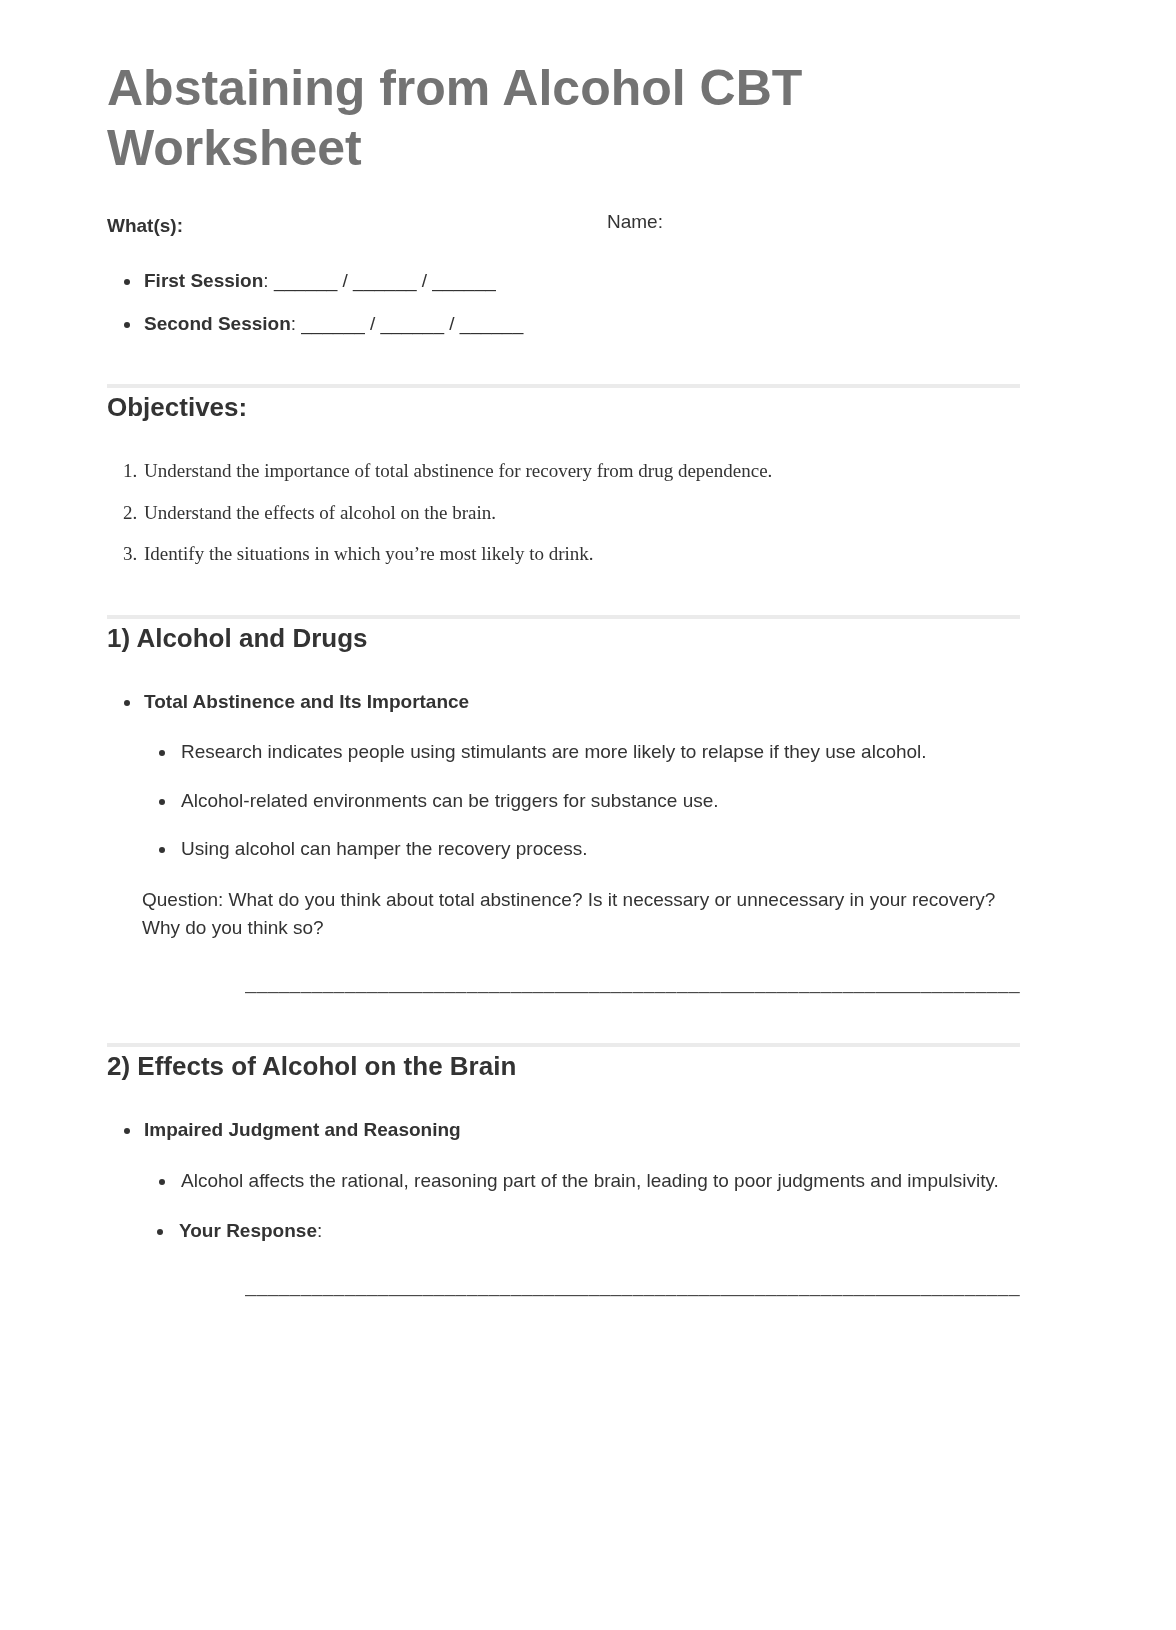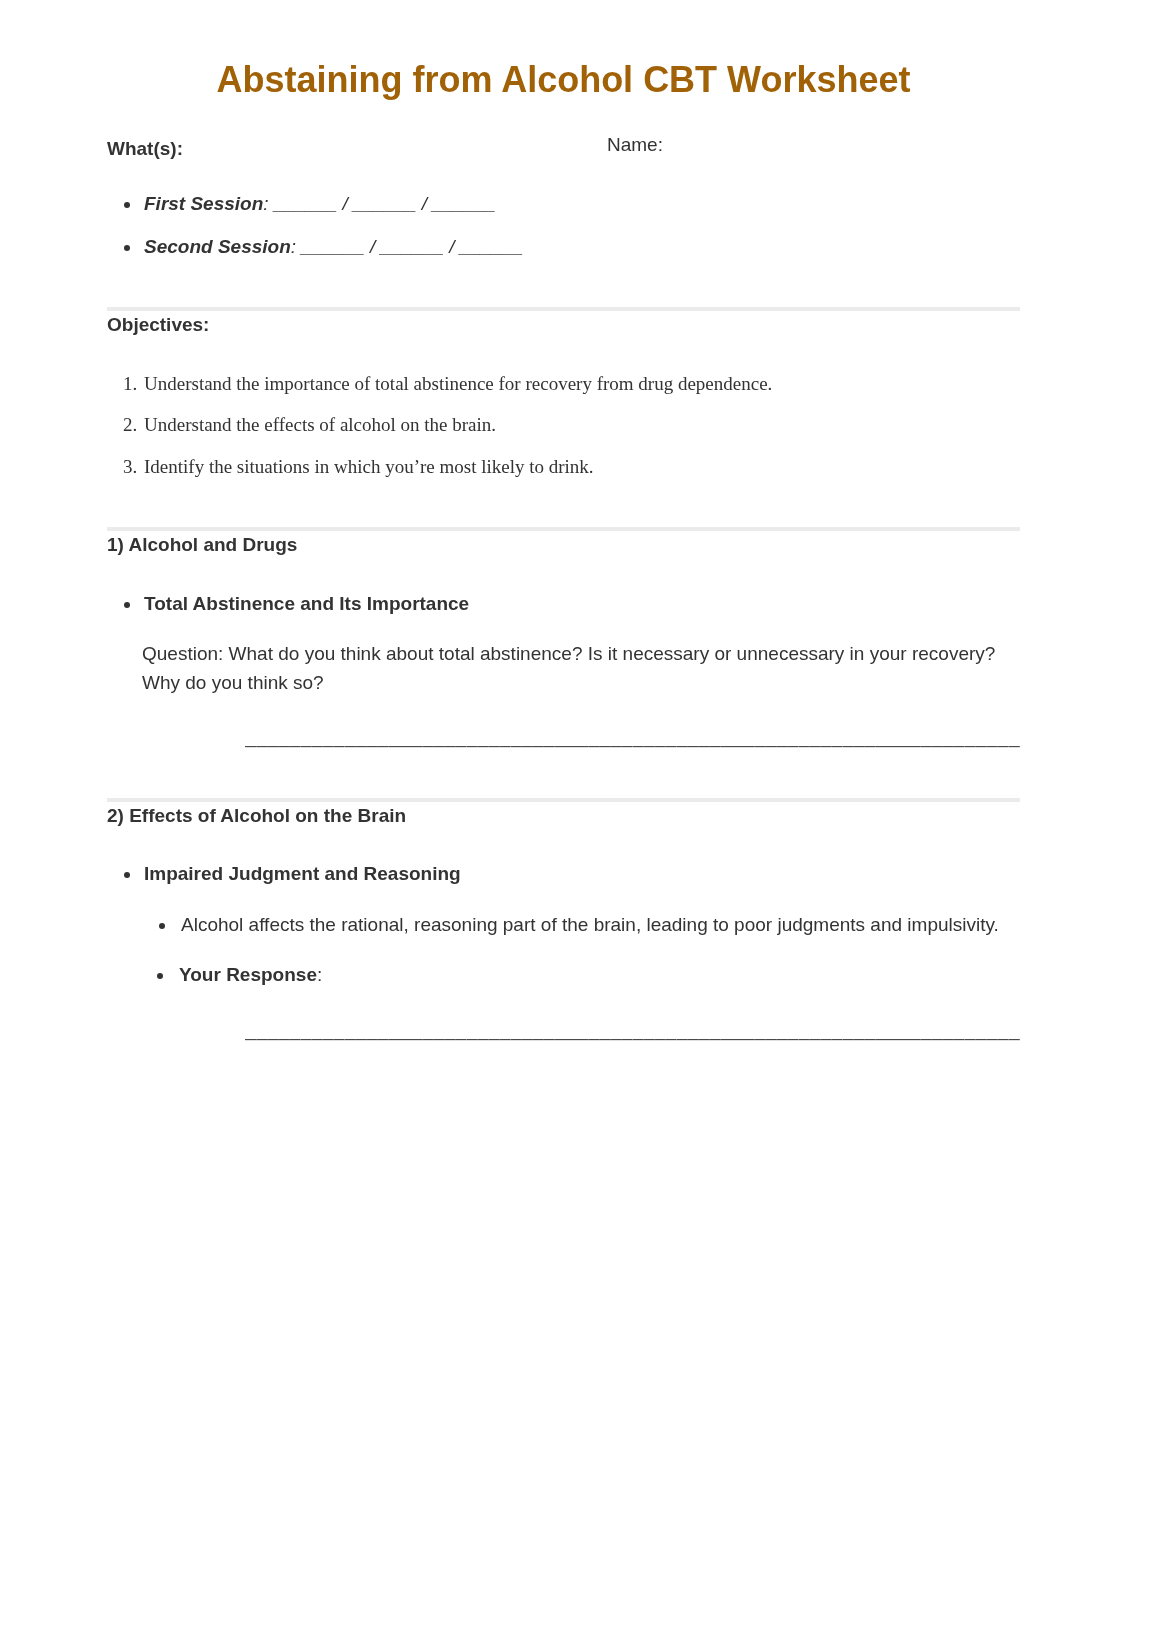--- a/index.html
+++ b/index.html
@@ -13,25 +13,24 @@
     font-family: "Liberation Sans", "DejaVu Sans", sans-serif;
     font-size: 19px;
     line-height: 1.5;
     color: #333333;
     -webkit-font-smoothing: antialiased;
   }
   .page {
     padding: 58px 156px 120px 107px;
   }
   h1.doc-title {
-    font-size: 36px;
+    font-size: 50px;
     line-height: 1.2;
     font-weight: 700;
-    color: #a16207;
-    text-align: center;
+    color: #737373;
     margin: 0 0 34px 0;
     letter-spacing: 0;
   }
   .meta-row {
     position: relative;
     margin: 0 0 26px 0;
     height: 29px;
   }
   .dates-label {
     font-weight: 700;
@@ -43,39 +42,38 @@
     font-weight: 400;
   }
   ul.doc-list {
     margin: 0 0 0 0;
     padding: 0 0 0 35px;
     list-style: disc;
   }
   ul.doc-list > li {
     margin: 0 0 14px 0;
     padding-left: 2px;
-    font-style: italic;
   }
   ul.doc-list > li:last-child {
     margin-bottom: 0;
   }
   .bold-label {
     font-weight: 700;
   }
   hr.divider {
     border: none;
     height: 4px;
     background: #ebebeb;
     margin: 46px 0 0 0;
   }
   .section-gap-top {
     margin-top: 50px;
   }
   h2.sub-heading {
-    font-size: 19px;
+    font-size: 26px;
     font-weight: 700;
     margin: 0 0 20px 0;
   }
   ol.objectives-list {
     margin: 30px 0 0 0;
     padding: 0 0 0 35px;
     font-family: Liberation Serif, serif;
   }
   ol.objectives-list > li {
     margin: 0 0 13px 0;
@@ -155,20 +153,25 @@
     <li>Identify the situations in which you’re most likely to drink.</li>
   </ol>
 
   <hr class="divider">
 
   <h2 class="sub-heading section-gap-top">1) Alcohol and Drugs</h2>
 
   <ul class="topic-list">
     <li>
       <span class="bold-label">Total Abstinence and Its Importance</span>
+      <ul class="points-list">
+        <li>Research indicates people using stimulants are more likely to relapse if they use alcohol.</li>
+        <li>Alcohol-related environments can be triggers for substance use.</li>
+        <li>Using alcohol can hamper the recovery process.</li>
+      </ul>
     </li>
   </ul>
 
   <p class="question">Question: What do you think about total abstinence? Is it necessary or unnecessary in your recovery? Why do you think so?</p>
 
 
   <p class="answer-line">______________________________________________________________________</p>
 
   <hr class="divider">
 

